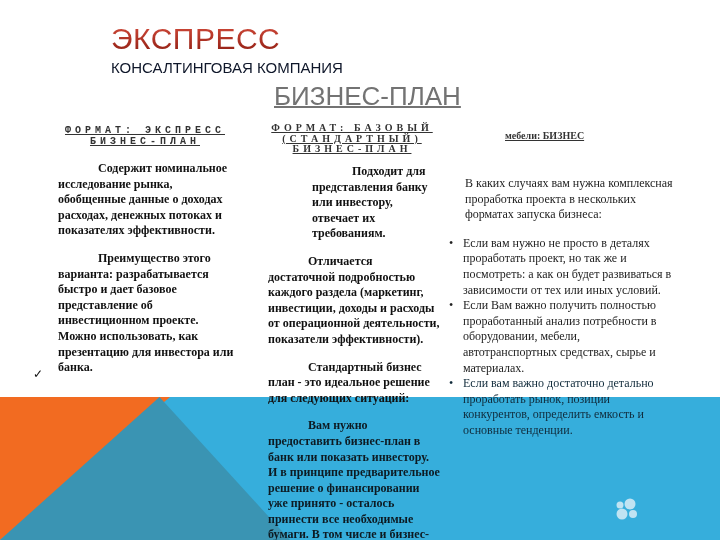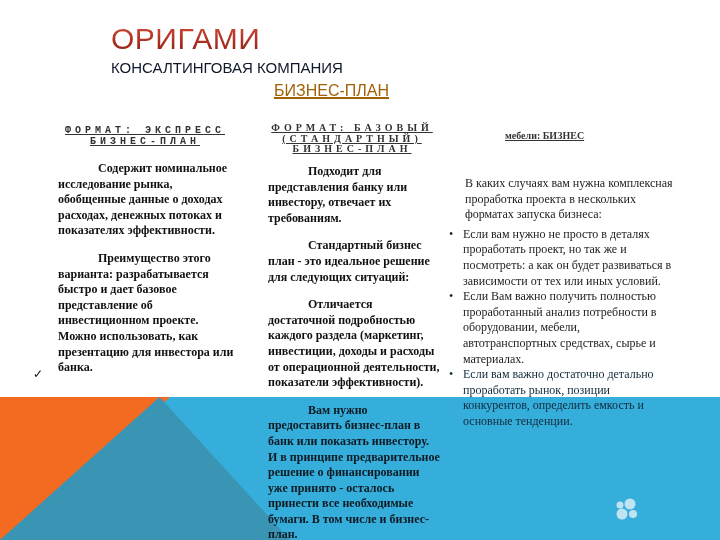--- a/index.html
+++ b/index.html
@@ -2,60 +2,60 @@
 <html><head>
 <meta charset="utf-8">
 <style>
   html, body { margin:0; padding:0; }
   body { width:720px; height:540px; position:relative; overflow:hidden; background:#ffffff; font-family:"Liberation Serif", serif; }
   .bg-band { position:absolute; left:0; top:397px; width:720px; height:143px; background:#36aedc; }
   .bg-orange { position:absolute; left:0; top:397px; width:170px; height:143px; background:#f26b21; clip-path:polygon(0 0,100% 0,0 100%); }
   .bg-teal { position:absolute; left:0; top:397px; width:290px; height:143px; background:#3a94b3; clip-path:polygon(55% 0,100% 100%,0 100%); }
   .logo-title { position:absolute; left:111px; top:24px; font-family:"Liberation Sans", sans-serif; font-size:30px; color:#c0392b; letter-spacing:0.5px; line-height:1; background:linear-gradient(#d24a3a,#8e1e12); -webkit-background-clip:text; background-clip:text; -webkit-text-fill-color:transparent; }
   .logo-sub { position:absolute; left:111px; top:60px; font-family:"Liberation Sans", sans-serif; font-size:15px; color:#0f172a; line-height:1; }
-  .main-title { position:absolute; left:274px; top:82px; font-family:"Liberation Sans", sans-serif; font-size:16px; color:#a16207; text-decoration:underline; text-decoration-thickness:2px; line-height:1.1; }
+  .main-title { position:absolute; left:274px; top:82px; font-family:"Liberation Sans", sans-serif; font-size:26px; color:#737373; text-decoration:underline; text-decoration-thickness:2px; line-height:1.1; }
   .fmt { position:absolute; font-size:10px; font-weight:bold; letter-spacing:4px; text-align:center; text-decoration:underline; color:#333; line-height:1.05; }
   .col-text { position:absolute; font-size:12px; font-weight:bold; color:#111; line-height:15.6px; }
   .col-text p { margin:0 0 12px 0; }
   .check-row { position:absolute; left:33px; top:367px; font-size:12px; font-weight:bold; line-height:15.6px; color:#111; display:flex; }
   .check-row .check { width:27px; font-weight:normal; }
   .col3 { position:absolute; left:447px; top:176px; width:230px; font-size:12px; color:#222; line-height:15.6px; }
-  .col3 .intro { padding-left:18px; margin-bottom:4px;font-family:Liberation Serif, serif; }
+  .col3 .intro { padding-left:18px; margin-bottom:13px;font-family:Liberation Serif, serif; }
   .col3 ul { margin:0; padding:0; list-style:none; }
   .col3 li { position:relative; padding-left:16px; }
   .col3 li .bullet { position:absolute; left:2px; top:0; }
   .fmt3 { position:absolute; left:505px; top:130px; font-size:10px; font-weight:bold; color:#333; text-decoration:underline; }
   .avito { position:absolute; left:614px; top:498px; display:flex; align-items:center; font-family:"Liberation Sans", sans-serif; font-size:27px; color:#cfe9f5; opacity:0.9; }
   .avito svg { margin-right:3px; }
 </style>
 </head>
 <body>
 
 <div class="bg-band"></div>
 <div class="bg-orange"></div>
 <div class="bg-teal"></div>
 
-<div class="logo-title">ОРИГАМИ</div>
+<div class="logo-title">ЭКСПРЕСС</div>
 <div class="logo-sub">КОНСАЛТИНГОВАЯ КОМПАНИЯ</div>
 <div class="main-title">БИЗНЕС-ПЛАН</div>
 
 <div class="fmt" style="left:50px; top:126px; width:190px;font-family:Liberation Mono, monospace;">ФОРМАТ: ЭКСПРЕСС БИЗНЕС-ПЛАН</div>
 <div class="col-text" style="left:58px; top:161px; width:180px;">
   <p style="text-indent:40px;">Содержит номинальное исследование рынка, обобщенные данные о доходах расходах, денежных потоках и показателях эффективности.</p>
   <p style="text-indent:40px;">Преимущество этого варианта: разрабатывается быстро и дает базовое представление об инвестиционном проекте. Можно использовать, как презентацию для инвестора или банка.</p>
 </div>
 <div class="check-row" style="width:200px;">
   <span class="check">✓</span>
 </div>
 
 <div class="fmt" style="left:262px; top:123px; width:180px;">ФОРМАТ: БАЗОВЫЙ (СТАНДАРТНЫЙ) БИЗНЕС-ПЛАН</div>
 <div class="col-text" style="left:268px; top:164px; width:172px;">
-  <p style="text-indent:40px;">Подходит для представления банку или инвестору, отвечает их требованиям.</p>
+  <p style="text-indent:40px;margin-left:44px;">Подходит для представления банку или инвестору, отвечает их требованиям.</p>
+  <p style="text-indent:40px;">Отличается достаточной подробностью каждого раздела (маркетинг, инвестиции, доходы и расходы от операционной деятельности, показатели эффективности).</p>
   <p style="text-indent:40px;">Стандартный бизнес план -  это идеальное решение для следующих ситуаций:</p>
-  <p style="text-indent:40px;">Отличается достаточной подробностью каждого раздела (маркетинг, инвестиции, доходы и расходы от операционной деятельности, показатели эффективности).</p>
   <p style="text-indent:40px; color:#0d1a22;">Вам нужно предоставить бизнес-план в банк или показать инвестору. И в принципе предварительное решение о финансировании уже принято - осталось принести все необходимые бумаги. В том числе и бизнес-план.</p>
 </div>
 
 <div class="fmt3">мебели: БИЗНЕС</div>
 <div class="col3">
   <div class="intro">В каких случаях вам нужна комплексная проработка проекта в нескольких форматах запуска бизнеса:</div>
   <ul>
     <li><span class="bullet">•</span><span>Если вам нужно не просто в деталях проработать проект, но так же и посмотреть: а как он будет развиваться в зависимости от тех или иных условий.</span></li>
     <li><span class="bullet">•</span><span>Если Вам важно получить полностью проработанный анализ потребности в оборудовании, мебели, автотранспортных средствах, сырье и материалах.</span></li>
     <li style="color:#102a3a;"><span class="bullet">•</span><span>Если вам важно достаточно детально проработать рынок, позиции конкурентов, определить емкость и основные тенденции.</span></li>

